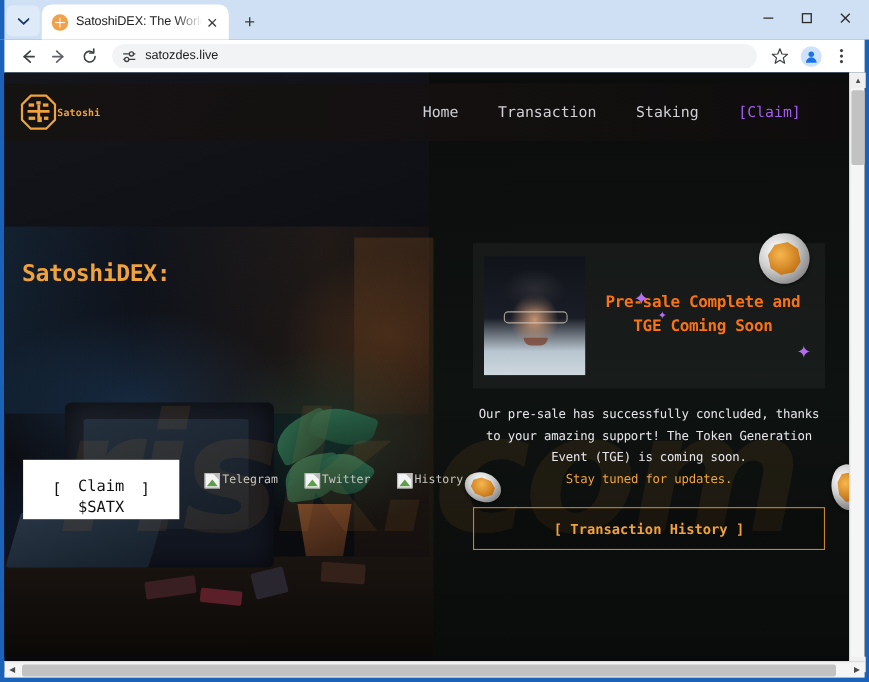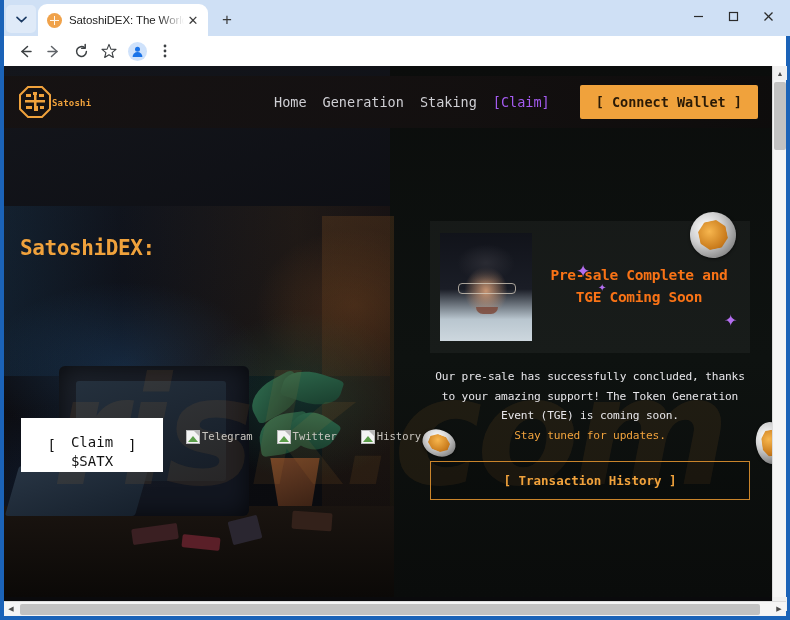--- a/index.html
+++ b/index.html
@@ -204,21 +204,21 @@
   .brand-mark {
     width: 34px; height: 34px;
     position: relative;
   }
   .brand-name {
     font-family: "DejaVu Sans Mono", monospace;
     font-size: 9px; color: #f0a23c; font-weight: bold;
     letter-spacing: .2px; margin-top: 1px;
   }
   .nav-spacer { flex: 1 1 auto; }
-  .navlinks { display: flex; align-items: flex-end; gap: 16px; margin-right: 30px; }
+  .navlinks { display: flex; align-items: flex-end; gap: 36px; margin-right: 30px; }
   .navlink {
     font-family: "DejaVu Sans Mono", monospace;
     font-size: 13.5px; color: #cfcfd4; cursor: pointer; white-space: nowrap;
   }
   .navlink.claim { color: #a45bf0; }
   .connect-btn {
     font-family: "DejaVu Sans Mono", monospace;
     font-size: 13.5px; font-weight: bold;
     color: #2a1a06; background: #f0a23c;
     padding: 9px 16px; border: none; border-radius: 2px;
@@ -455,20 +455,31 @@
       <svg width="17" height="17" viewBox="0 0 17 17">
         <path d="M6.5 3.5 L12 8.5 L6.5 13.5" fill="none" stroke="#5f6368" stroke-width="1.5" stroke-linecap="round" stroke-linejoin="round"></path>
         <line x1="3" y1="8.5" x2="12" y2="8.5" stroke="#5f6368" stroke-width="1.5" stroke-linecap="round"></line>
       </svg>
     </div>
     <div class="tb-btn">
       <svg width="17" height="17" viewBox="0 0 17 17">
         <path d="M13.4 8.5 a4.9 4.9 0 1 1 -1.7 -3.75" fill="none" stroke="#3c4043" stroke-width="1.5" stroke-linecap="round"></path>
         <path d="M12.2 1.6 L12.2 5.2 L8.6 5.2" fill="none" stroke="#3c4043" stroke-width="1.5" stroke-linecap="round" stroke-linejoin="round"></path>
       </svg>
+    </div>
+    <div class="omnibox">
+      <span class="omni-icon">
+        <svg width="13" height="13" viewBox="0 0 13 13">
+          <line x1="1" y1="4" x2="12" y2="4" stroke="#3c4043" stroke-width="1.2"></line>
+          <line x1="1" y1="9" x2="12" y2="9" stroke="#3c4043" stroke-width="1.2"></line>
+          <circle cx="8.5" cy="4" r="1.9" fill="#f1f3f4" stroke="#3c4043" stroke-width="1.2"></circle>
+          <circle cx="4.2" cy="9" r="1.9" fill="#f1f3f4" stroke="#3c4043" stroke-width="1.2"></circle>
+        </svg>
+      </span>
+      <span class="omni-url" title="satozdes.live">satozdes.live</span>
     </div>
     <div class="tb-btn">
       <svg width="16" height="16" viewBox="0 0 16 16">
         <path d="M8 1.4 L9.9 6.1 L15 6.4 L11.1 9.6 L12.3 14.5 L8 11.8 L3.7 14.5 L4.9 9.6 L1 6.4 L6.1 6.1 Z" fill="none" stroke="#3c4043" stroke-width="1.1" stroke-linejoin="round"></path>
       </svg>
     </div>
     <div class="tb-btn">
       <span class="profile-chip">
         <svg width="13" height="13" viewBox="0 0 13 13">
           <circle cx="6.5" cy="4.3" r="2.5" fill="#1a73e8"></circle>
@@ -523,25 +534,24 @@
               <rect x="16" y="21" width="4" height="5" fill="#f0a23c"></rect>
               <rect x="22" y="21" width="4" height="3" fill="#f0a23c"></rect>
               <rect x="16" y="10" width="2.5" height="12" fill="#f0a23c"></rect>
             </svg>
           </div>
           <div class="brand-name">Satoshi</div>
         </div>
         <div class="nav-spacer"></div>
         <div class="navlinks">
           <span class="navlink">Home</span>
-          <span class="navlink">Generation</span>
+          <span class="navlink">Transaction</span>
           <span class="navlink">Staking</span>
           <span class="navlink claim">[Claim]</span>
         </div>
-        <button class="connect-btn">[ Connect Wallet ]</button>
       </div>
 
       <div class="hero-left">
         <div class="hero-kicker">SatoshiDEX:</div>
       </div>
 
       <button class="claim-btn">
         <span>[</span>
         <span style="display:inline-block;min-width:72px;">
           <span style="display:block;margin-top:13px;">Claim</span>

